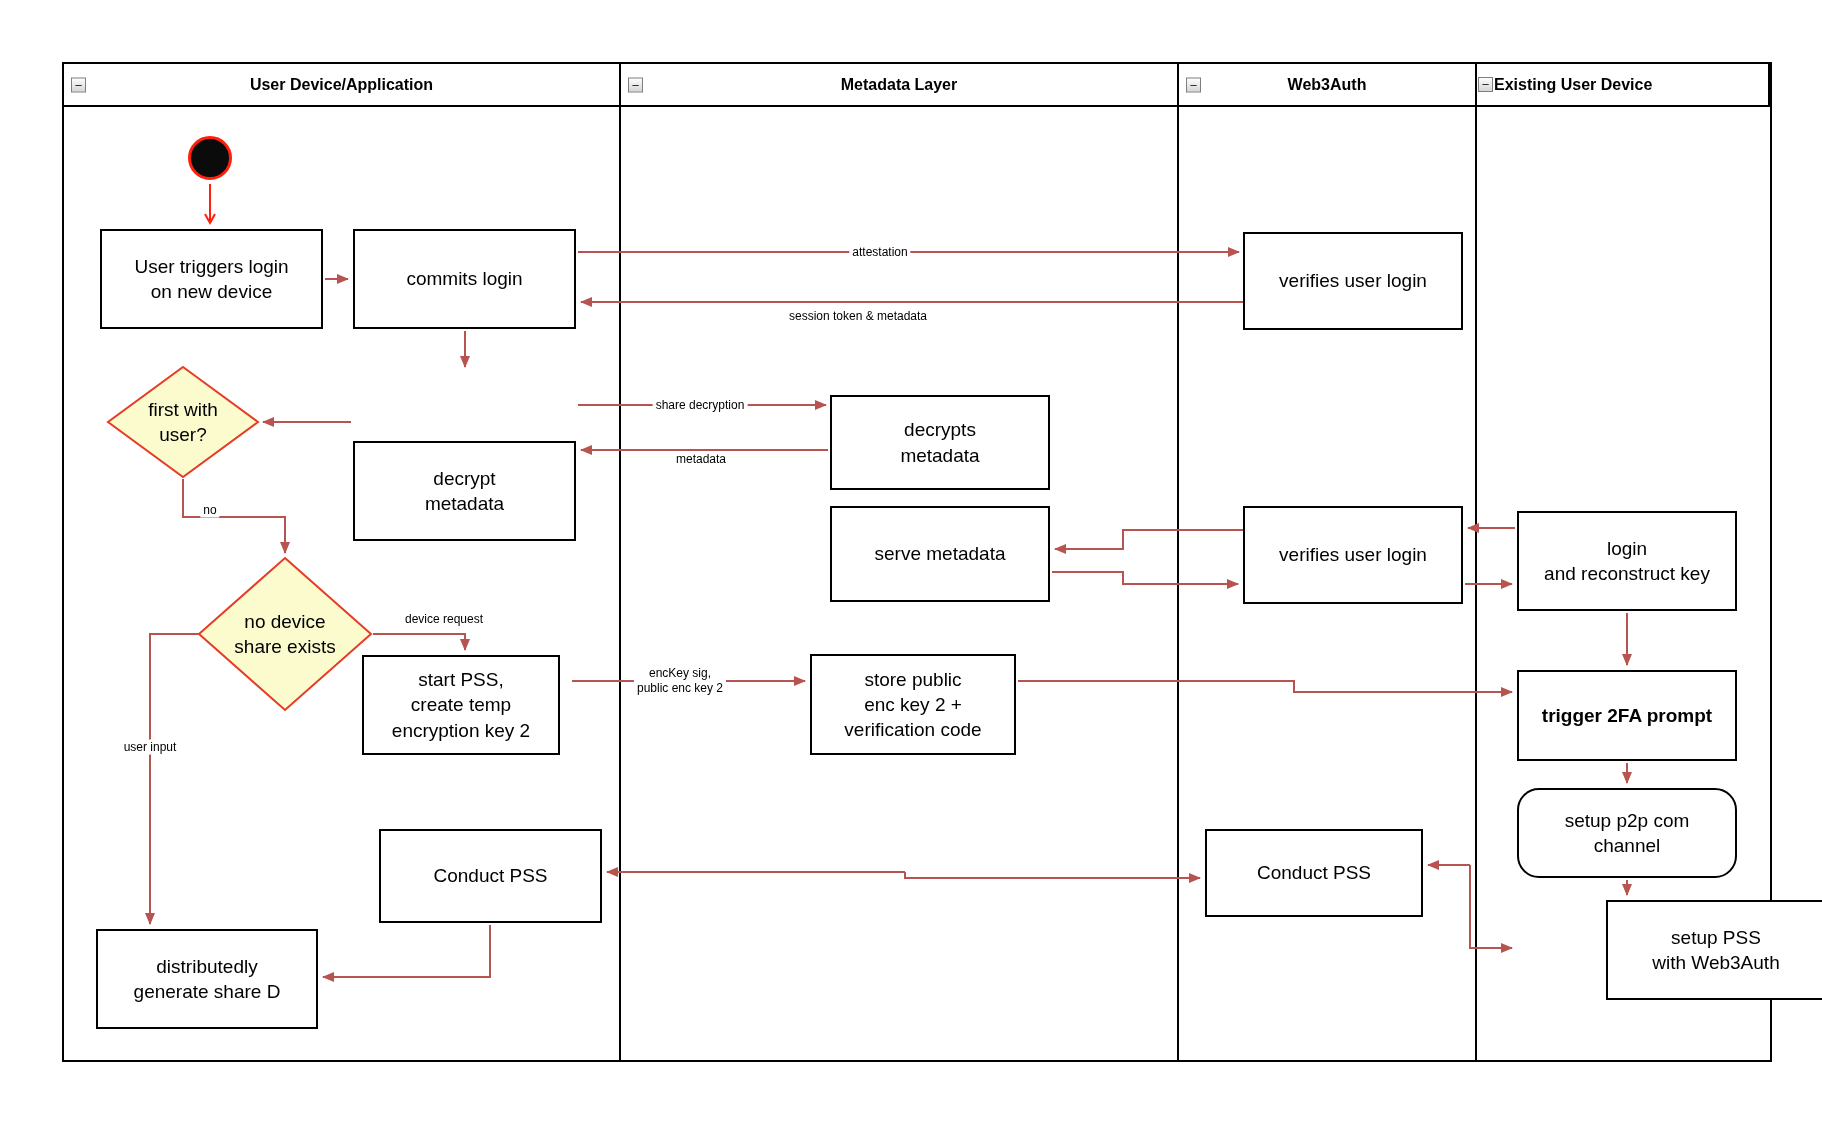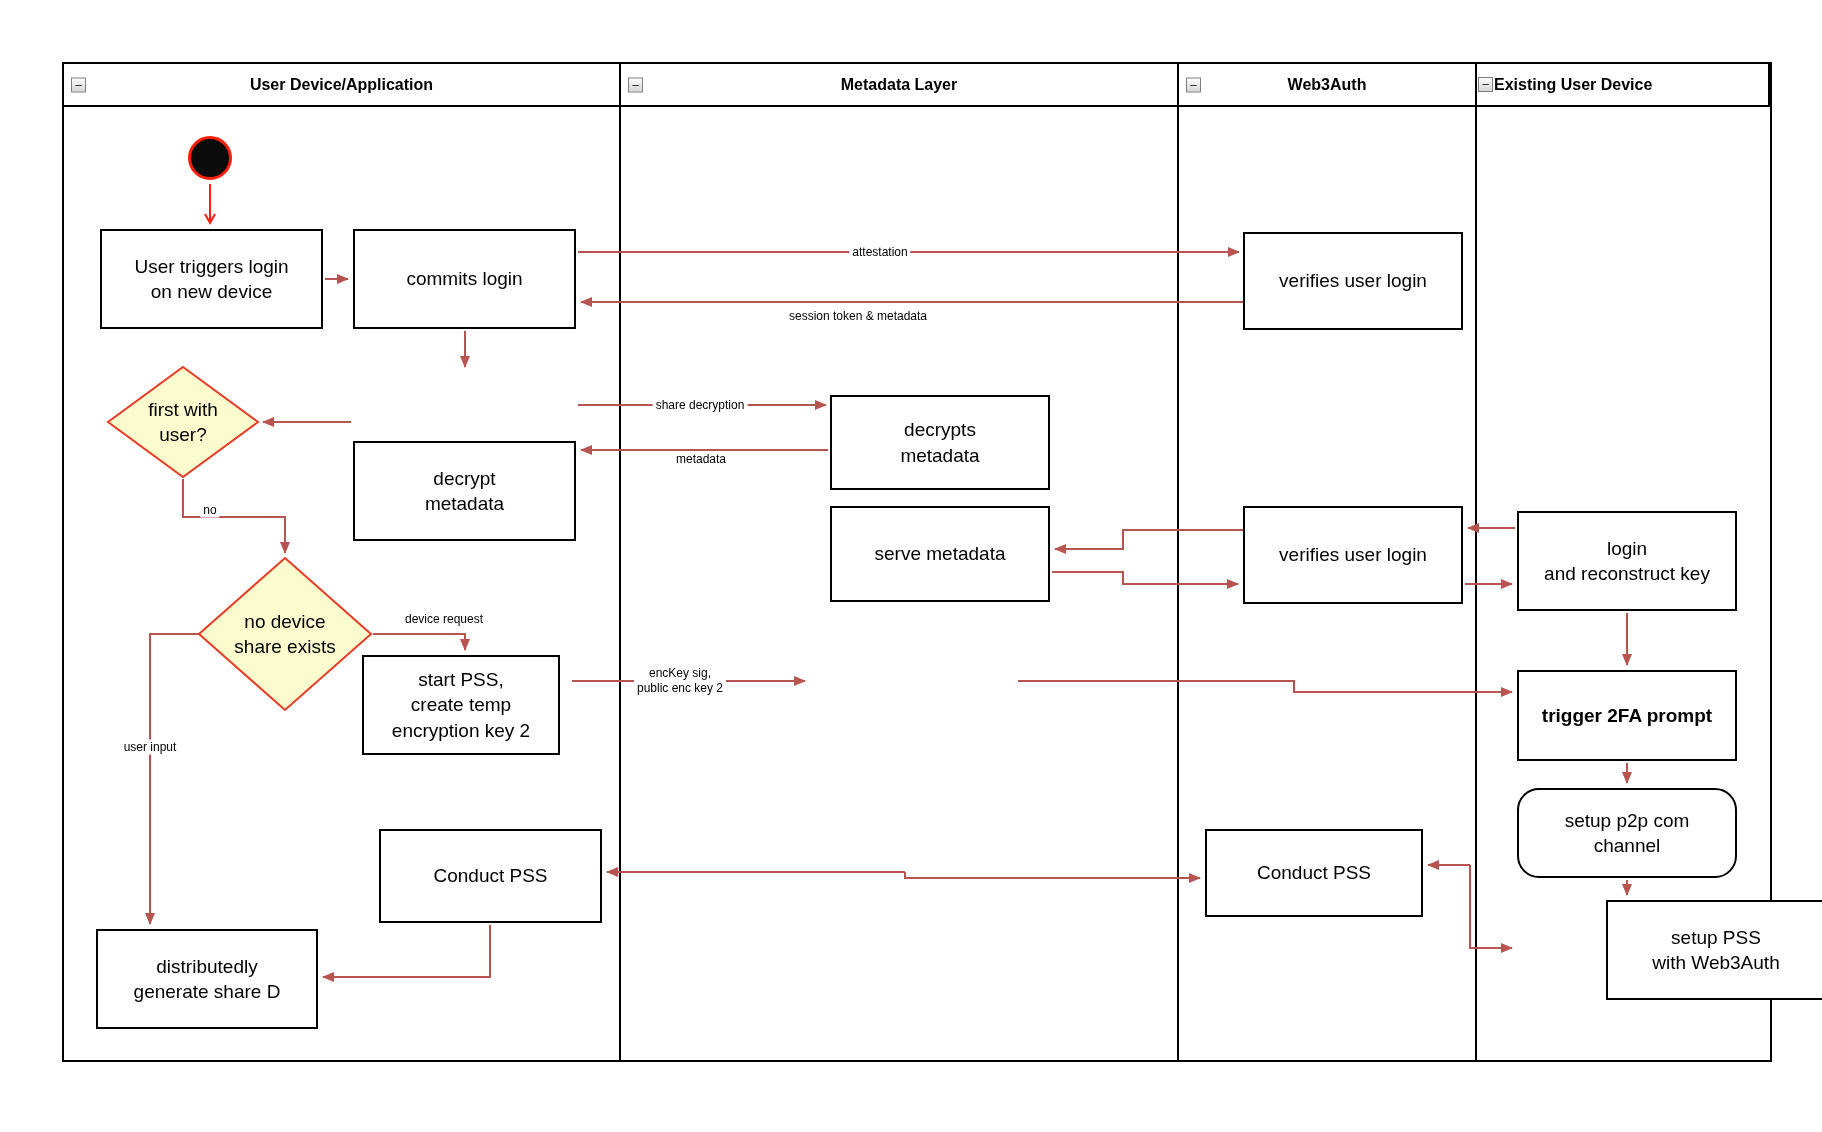--- a/index.html
+++ b/index.html
@@ -139,20 +139,23 @@
 metadata</div>
   <div class="node" style="left:830px;top:372px;width:220px;height:95px;margin-top:23px;">decrypts
 metadata</div>
   <div class="node" style="left:830px;top:506px;width:220px;height:96px;">serve metadata</div>
   <div class="node" style="left:1243px;top:506px;width:220px;height:98px;">verifies user login</div>
   <div class="node" style="left:1517px;top:511px;width:220px;height:100px;">login
 and reconstruct key</div>
   <div class="node" style="left:362px;top:655px;width:198px;height:100px;">start PSS,
 create temp
 encryption key 2</div>
+  <div class="node" style="left:810px;top:654px;width:206px;height:101px;">store public
+enc key 2 +
+verification code</div>
   <div class="node" style="left:1517px;top:670px;width:220px;height:91px;font-weight:bold;">trigger 2FA prompt</div>
   <div class="node" style="left:1517px;top:788px;width:220px;height:90px;border-radius:22px;">setup p2p com
 channel</div>
   <div class="node" style="left:1606px;top:900px;width:220px;height:100px;">setup PSS
 with Web3Auth</div>
   <div class="node" style="left:379px;top:829px;width:223px;height:94px;">Conduct PSS</div>
   <div class="node" style="left:1205px;top:829px;width:218px;height:88px;">Conduct PSS</div>
   <div class="node" style="left:96px;top:929px;width:222px;height:100px;">distributedly
 generate share D</div>
 

